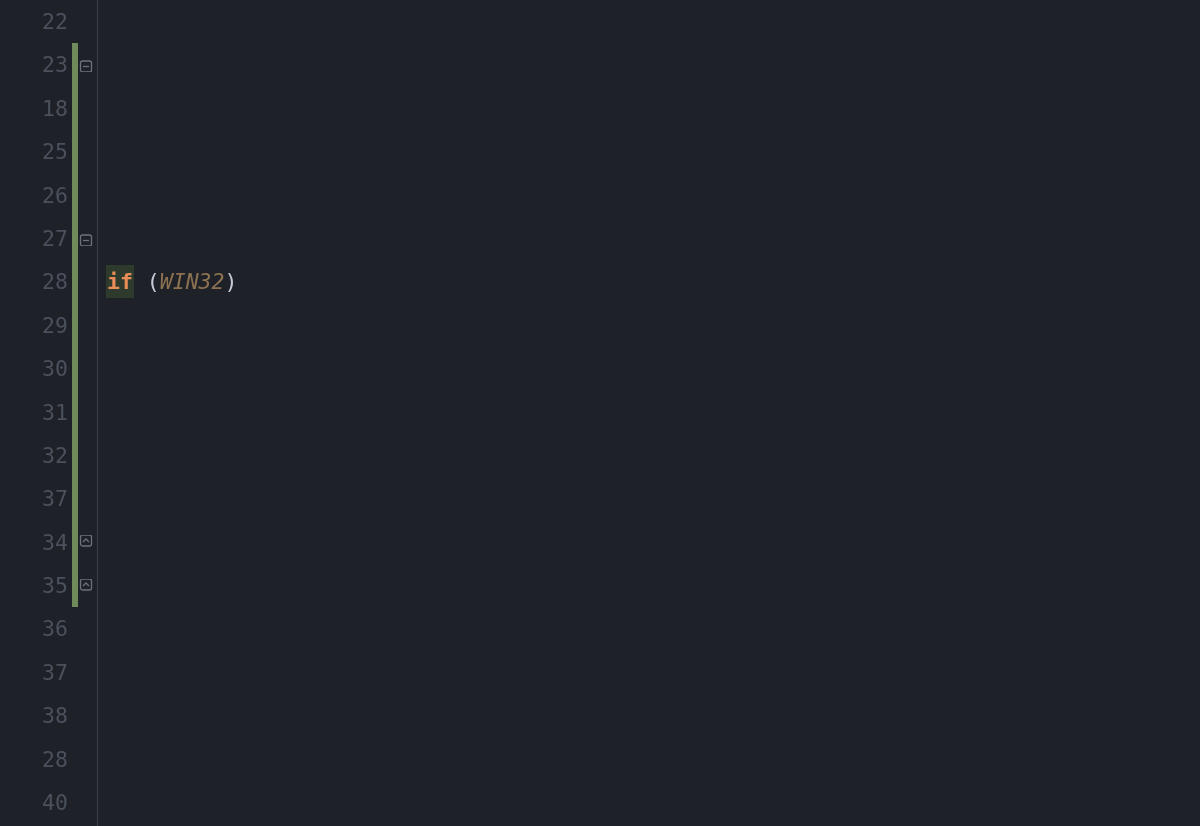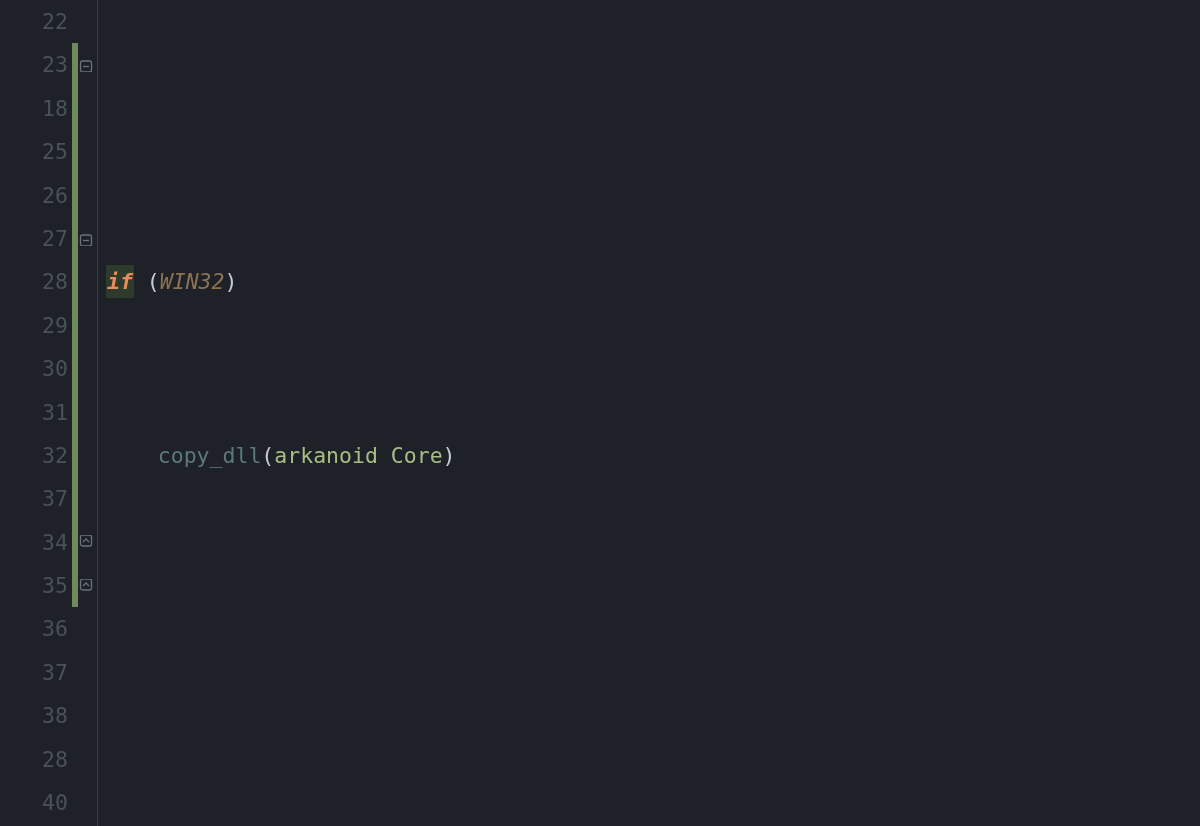--- a/index.html
+++ b/index.html
@@ -57,21 +57,21 @@
   .code {
     flex: 1;
     background: #1e2127;
     padding-left: 8px;
     white-space: pre;
     color: #c5cbd6;
     position: relative;
   }
   .code .line { height: 43.4px; }
   .hl-kw     { color: #e88c5a; font-weight: 600; }
-  .hl-kw-bg  { background: #2e3b2c; padding: 4px 1px; font-style: italic; }
+  .hl-kw-bg  { background: #2e3b2c; padding: 4px 1px; }
   .hl-id     { color: #a7bd86; }
   .hl-const  { color: #8c7250; font-style: italic; text-align: center; }
   .hl-func   { color: #5a7a79; }
   .hl-paren  { color: #c5cbd6; }
 </style>
 </head>
 <body>
 
 <div class="editor">
 
@@ -167,21 +167,20 @@
       <div class="row"></div>
       <div class="row"></div>
       <div class="row"></div>
   </div>
 
   <div class="code">
     <div class="line"> </div>
 
     <div class="line"><span class="hl-kw hl-kw-bg">if</span><span class="hl-paren"> (</span><span class="hl-const">WIN32</span><span class="hl-paren">)</span></div>
 
-    <div class="line"><span>    </span><span class="hl-func">copy_dll</span><span class="hl-paren">(</span><span class="hl-id">arkanoid</span><span> </span><span class="hl-id">Core</span><span class="hl-paren">)</span></div>
 
 
 
     
 
     
 
     
 
     

